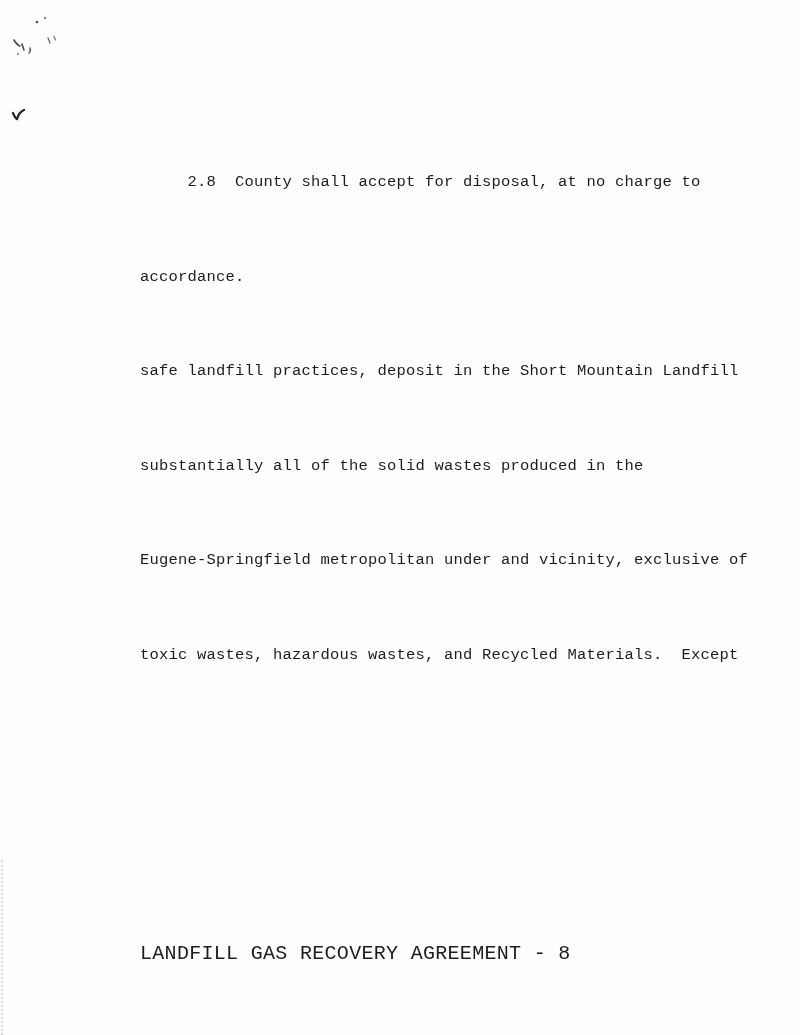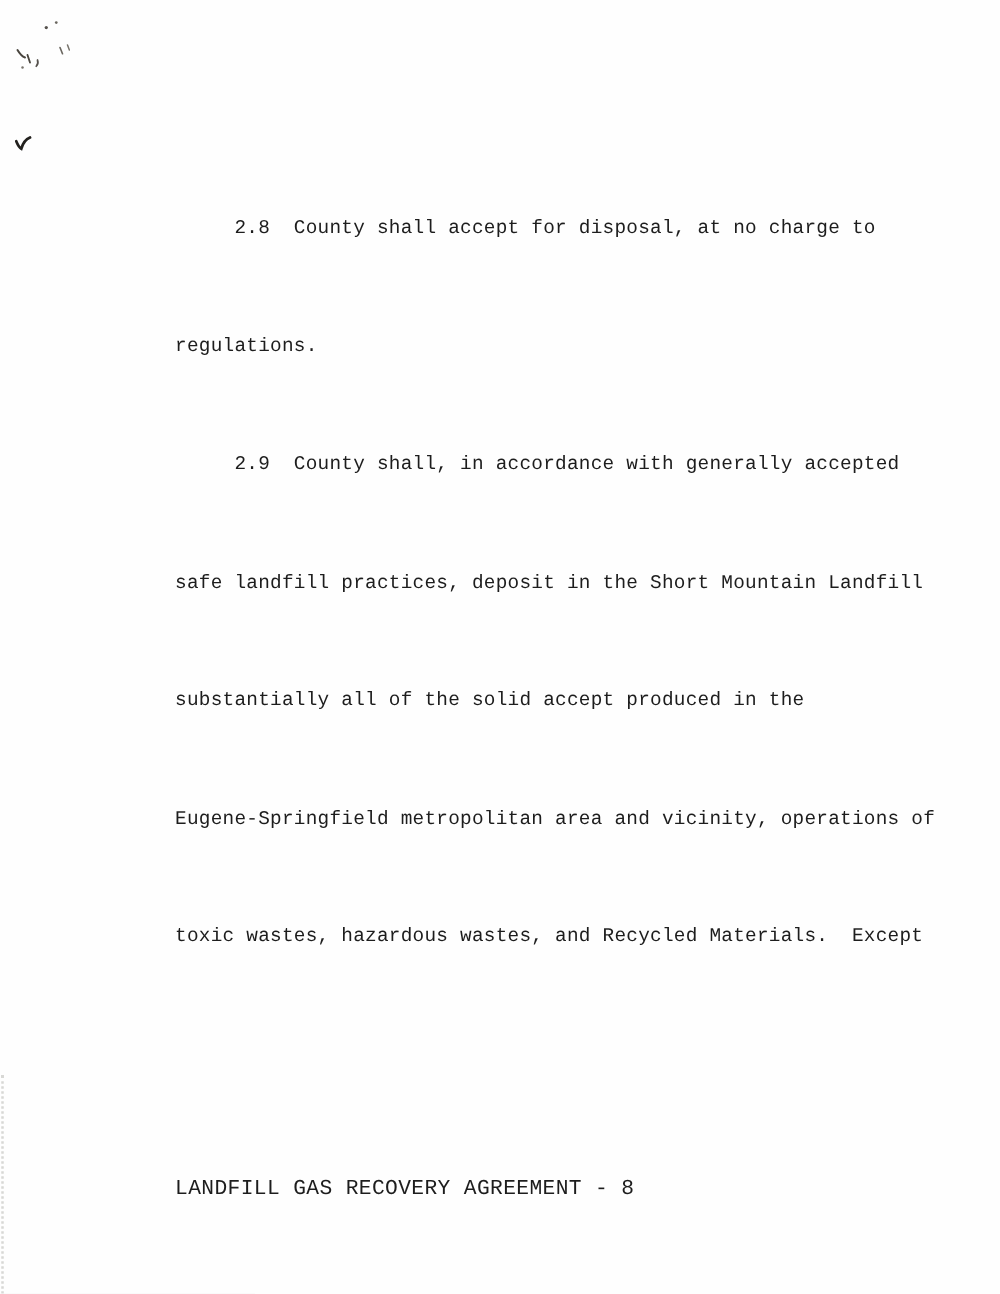--- a/index.html
+++ b/index.html
@@ -26,21 +26,21 @@
     white-space: pre;
   }
   .doc-body .line {
     height: 31.5px;
   }
   .footer-line {
     position: absolute;
     left: 140px;
     top: 942px;
     color: #1d1d1d;
-    font-size: 17px;
+    font-size: 20px;
     letter-spacing: 0.3px;
     white-space: pre;
   }
   .scribble-topleft {
     position: absolute;
     left: 4px;
     top: 10px;
   }
   .scribble-margin {
     position: absolute;
@@ -74,25 +74,24 @@
   </svg>
 
   <svg class="scribble-margin" width="16" height="14" viewBox="0 0 16 14">
     <path d="M1 5 q2 5 4 6 q2 -7 7 -9" stroke="#23211e" stroke-width="2.2" fill="none" stroke-linecap="round"></path>
   </svg>
 
   <div class="scan-edge"></div>
 
   <div class="doc-body">
     <div class="line">     2.8  County shall accept for disposal, at no charge to</div>
-    <div class="line">regulations.</div>
-    <div class="line">     2.9  County shall, in accordance with generally accepted</div>
+    <div class="line">accordance.</div>
     <div class="line">safe landfill practices, deposit in the Short Mountain Landfill</div>
-    <div class="line">substantially all of the solid accept produced in the</div>
-    <div class="line">Eugene-Springfield metropolitan area and vicinity, operations of</div>
+    <div class="line">substantially all of the solid wastes produced in the</div>
+    <div class="line">Eugene-Springfield metropolitan under and vicinity, exclusive of</div>
     <div class="line">toxic wastes, hazardous wastes, and Recycled Materials.  Except</div>
     
     
     
     
     
     
     
     
     

